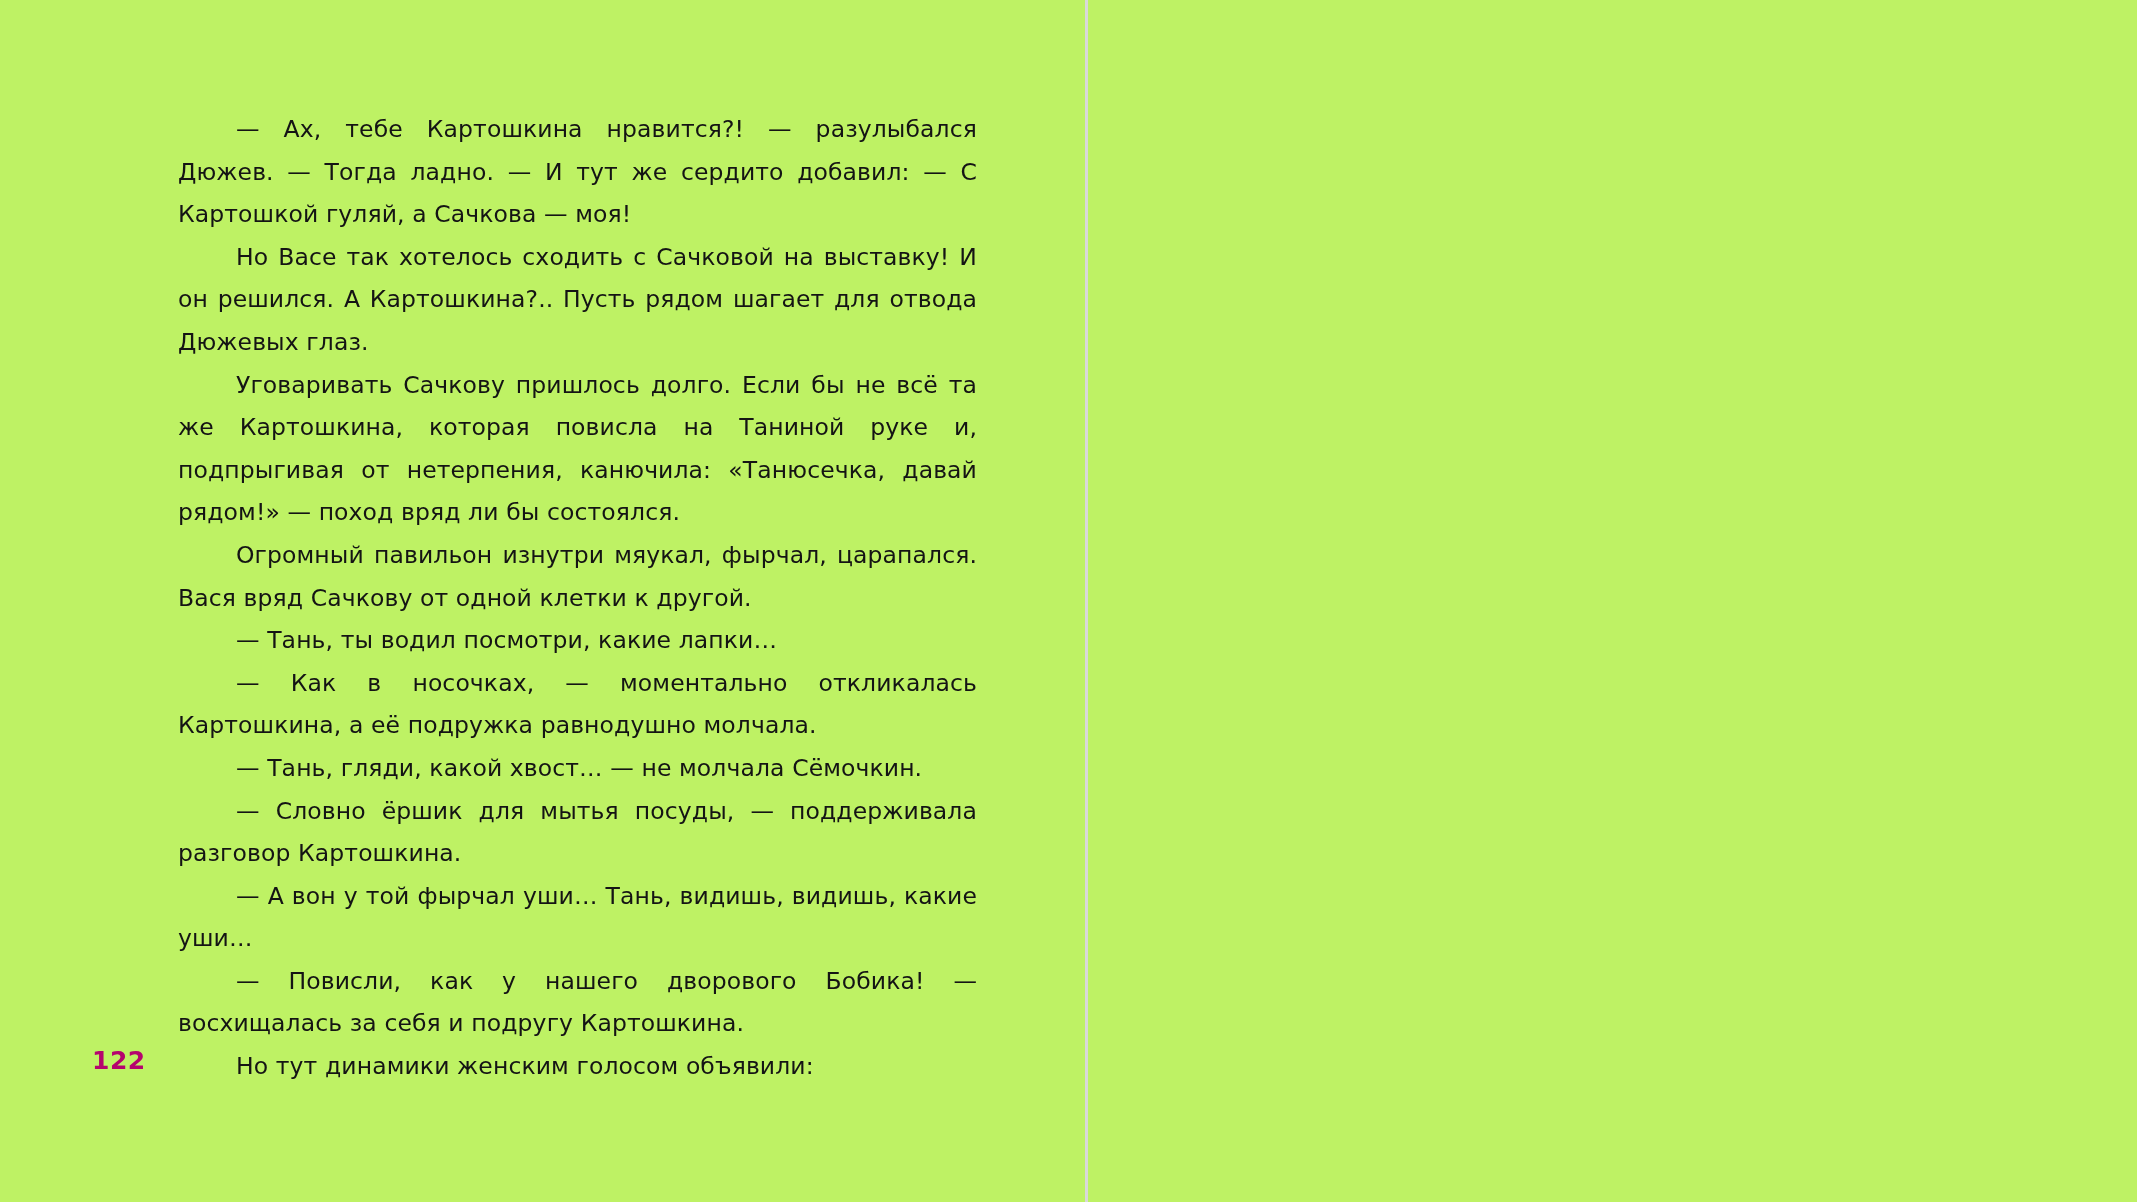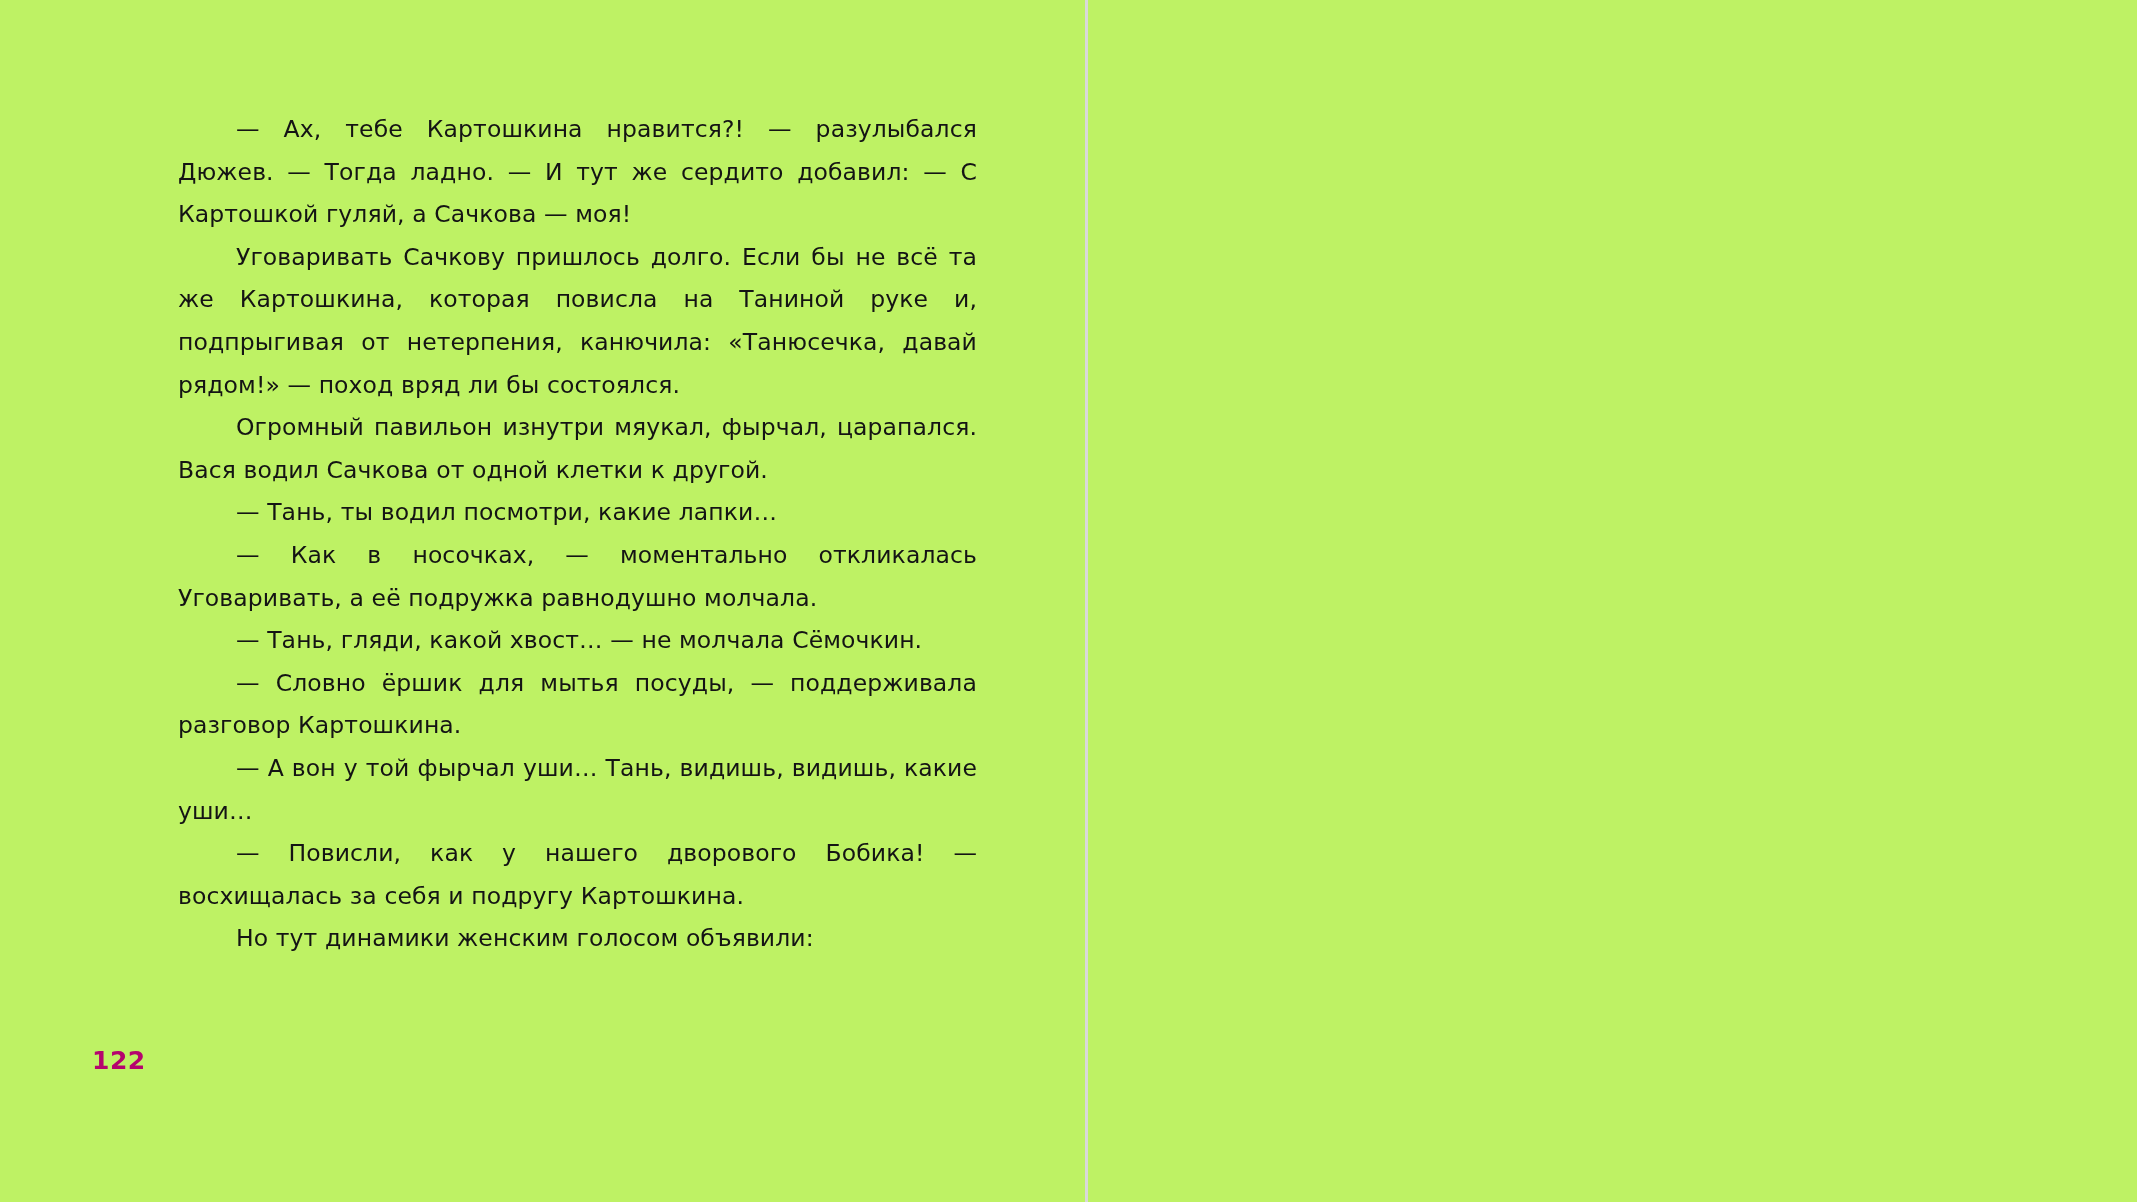--- a/index.html
+++ b/index.html
@@ -71,24 +71,25 @@
 <body>
 
 <div class="spread">
 
   <div class="gutter"></div>
 
   <div class="page page-left">
 
     <div class="textblock textblock-left">
       <p>— Ах, тебе Картошкина нравится?! — разулыбался Дюжев. — Тогда ладно. — И тут же сердито добавил: — С Картошкой гуляй, а Сачкова — моя!</p>
+      <p>Но Васе так хотелось сходить с Сачковой на выставку! И он решился. А Картошкина?.. Пусть рядом шагает для отвода Дюжевых глаз.</p>
       <p>Уговаривать Сачкову пришлось долго. Если бы не всё та же Картошкина, которая повисла на Таниной руке и, подпрыгивая от нетерпения, канючила: «Танюсечка, давай рядом!» — поход вряд ли бы состоялся.</p>
-      <p>Огромный павильон изнутри мяукал, фырчал, царапался. Вася водил Сачкова от одной клетки к другой.</p>
+      <p>Огромный павильон изнутри мяукал, фырчал, царапался. Вася вряд Сачкову от одной клетки к другой.</p>
       <p>— Тань, ты водил посмотри, какие лапки…</p>
-      <p>— Как в носочках, — моментально откликалась Уговаривать, а её подружка равнодушно молчала.</p>
+      <p>— Как в носочках, — моментально откликалась Картошкина, а её подружка равнодушно молчала.</p>
       <p>— Тань, гляди, какой хвост… — не молчала Сёмочкин.</p>
       <p>— Словно ёршик для мытья посуды, — поддерживала разговор Картошкина.</p>
       <p>— А вон у той фырчал уши… Тань, видишь, видишь, какие уши…</p>
       <p>— Повисли, как у нашего дворового Бобика! — восхищалась за себя и подругу Картошкина.</p>
       <p>Но тут динамики женским голосом объявили:</p>
     </div>
 
     <div class="page-number">122</div>
   </div>
 

